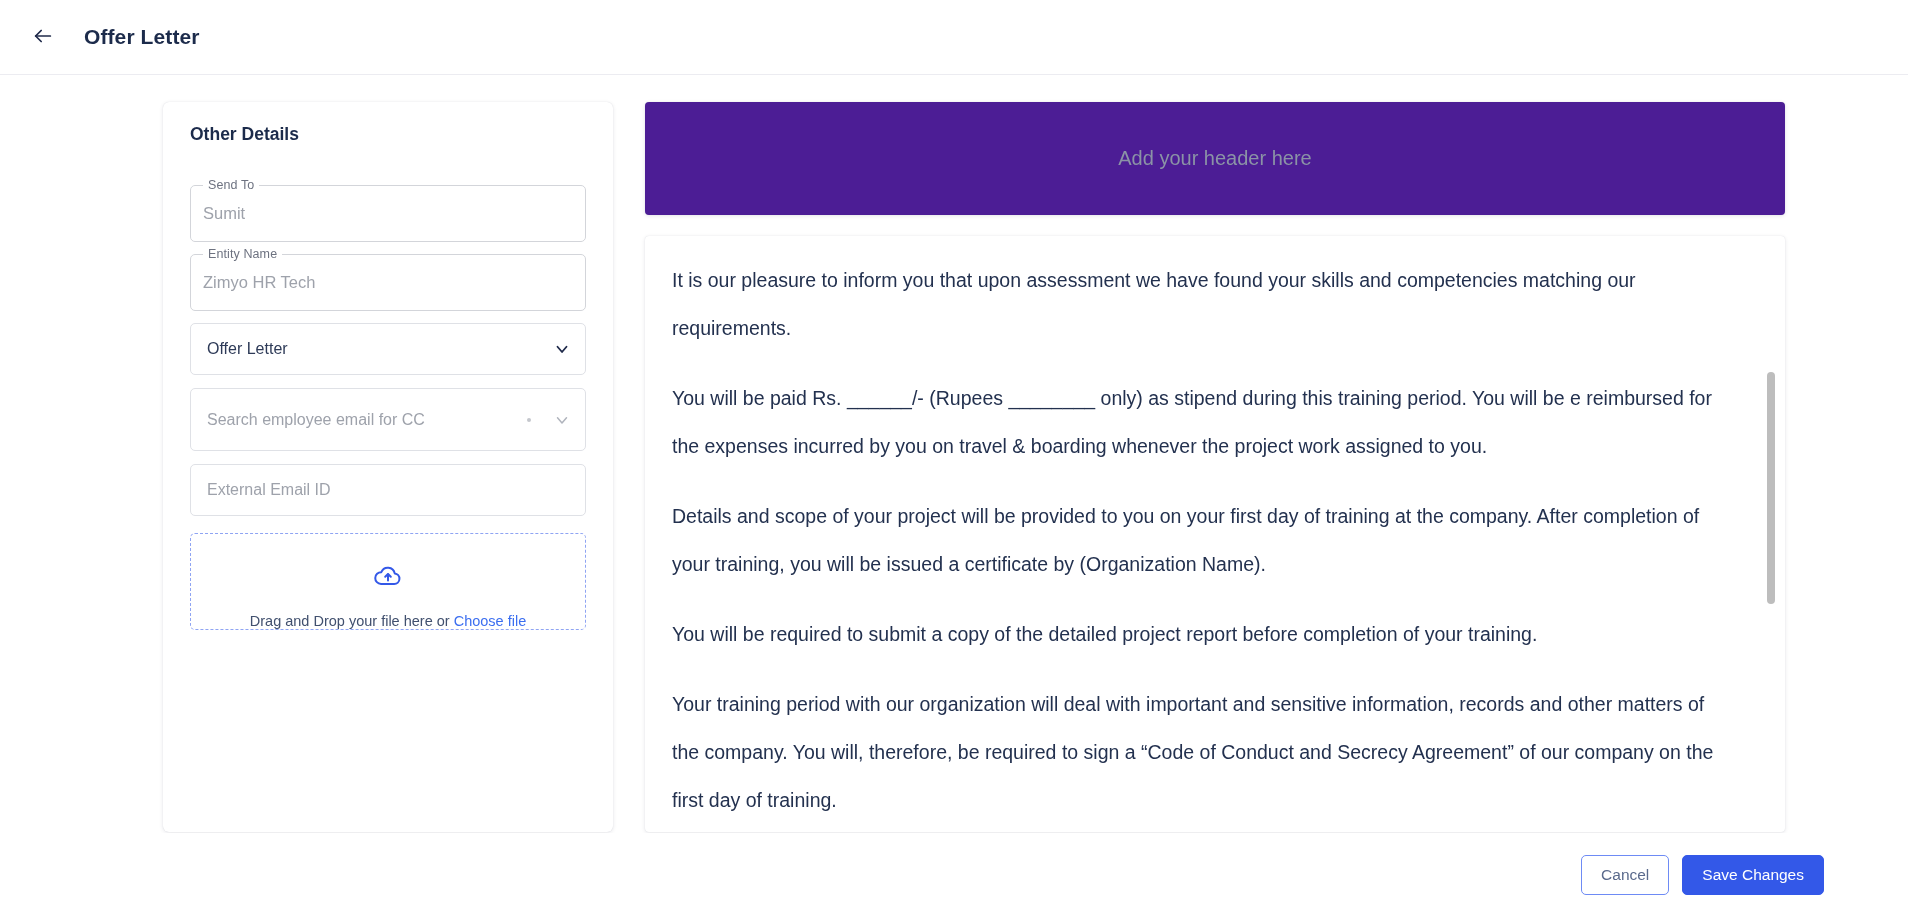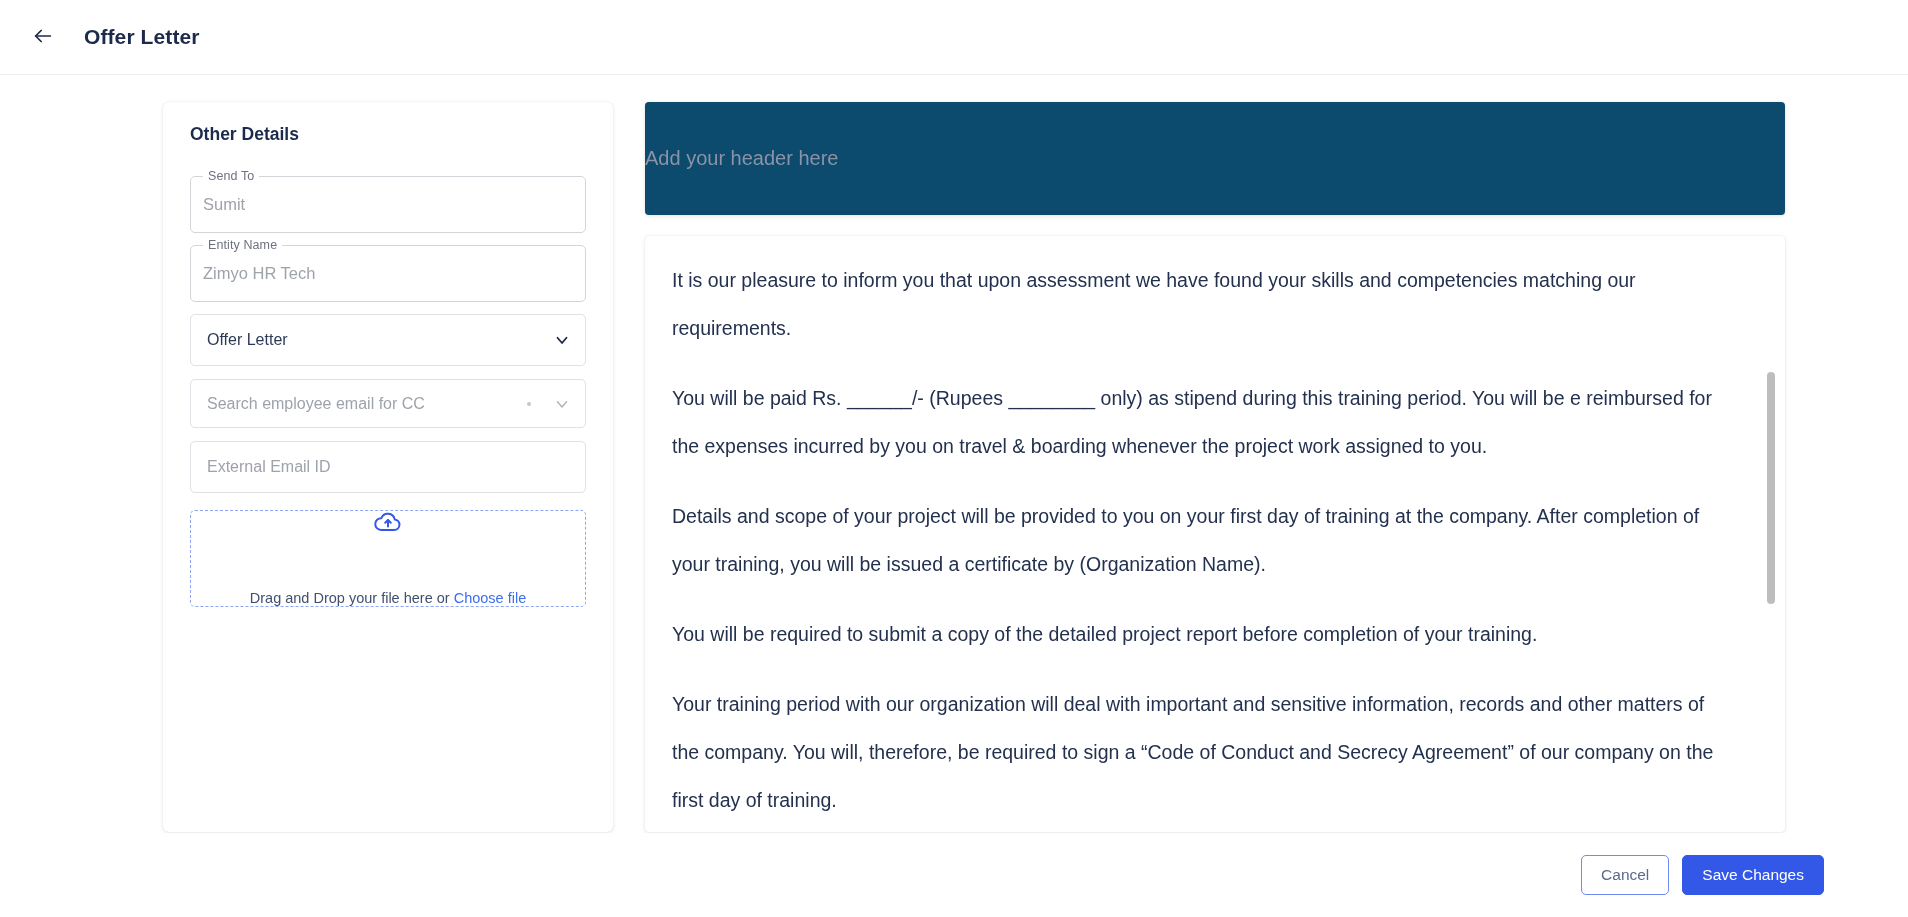--- a/index.html
+++ b/index.html
@@ -63,21 +63,21 @@
     border-radius: 6px;
     box-shadow: 0 1px 4px rgba(16,24,60,.10), 0 0 1px rgba(16,24,60,.14);
     padding: 22px 27px 0 27px;
     overflow: hidden;
     flex: 0 0 auto;
   }
   .side-title {
     font-size: 17.5px;
     font-weight: 700;
     color: #1c2b4b;
-    margin-bottom: 31px;
+    margin-bottom: 40px;
   }
 
   
   .field {
     position: relative;
     margin-bottom: 12px;
   }
   .field .box {
     height: 57px;
     border: 1px solid #d3d5da;
@@ -99,21 +99,21 @@
     letter-spacing: .1px;
   }
   .field .val {
     font-size: 16.5px;
     color: #9ea2ab;
   }
 
   
   .row-field {
     position: relative;
-    height: 49px;
+    height: 63px;
     border: 1px solid #dfe1e6;
     border-radius: 5px;
     display: flex;
     align-items: center;
     padding: 0 14px 0 16px;
     background: #fff;
     margin-bottom: 13px;
   }
   .row-field.tall { height: 52px; }
   .row-field .txt {
@@ -141,46 +141,46 @@
 
   
   .dropzone {
     margin-top: 17px;
     height: 97px;
     border: 1px dashed #8fa4f3;
     border-radius: 5px;
     display: flex;
     flex-direction: column;
     align-items: center;
-    justify-content: space-between;
+    justify-content: flex-end;
     gap: 22px;
     background: #fff;
   }
   .dz-text {
     font-size: 14.5px;
     color: #41506e;
   }
   .dz-link {
     color: #3b6ef0;
     cursor: pointer;
   }
 
   
   .doc-col {
     width: 1140px;
     flex: 0 0 auto;
   }
   .header-card {
     height: 113px;
-    background: #0c4a6e;
+    background: #4c1d95;
     border-radius: 4px;
     box-shadow: 0 1px 4px rgba(16,24,60,.10), 0 0 1px rgba(16,24,60,.14);
     display: flex;
     align-items: center;
-    justify-content: flex-start;
+    justify-content: center;
     margin-bottom: 21px;
   }
   .header-placeholder {
     font-size: 20px;
     color: #8b93a6;
   }
 
   .body-card {
     position: relative;
     height: 596px;

